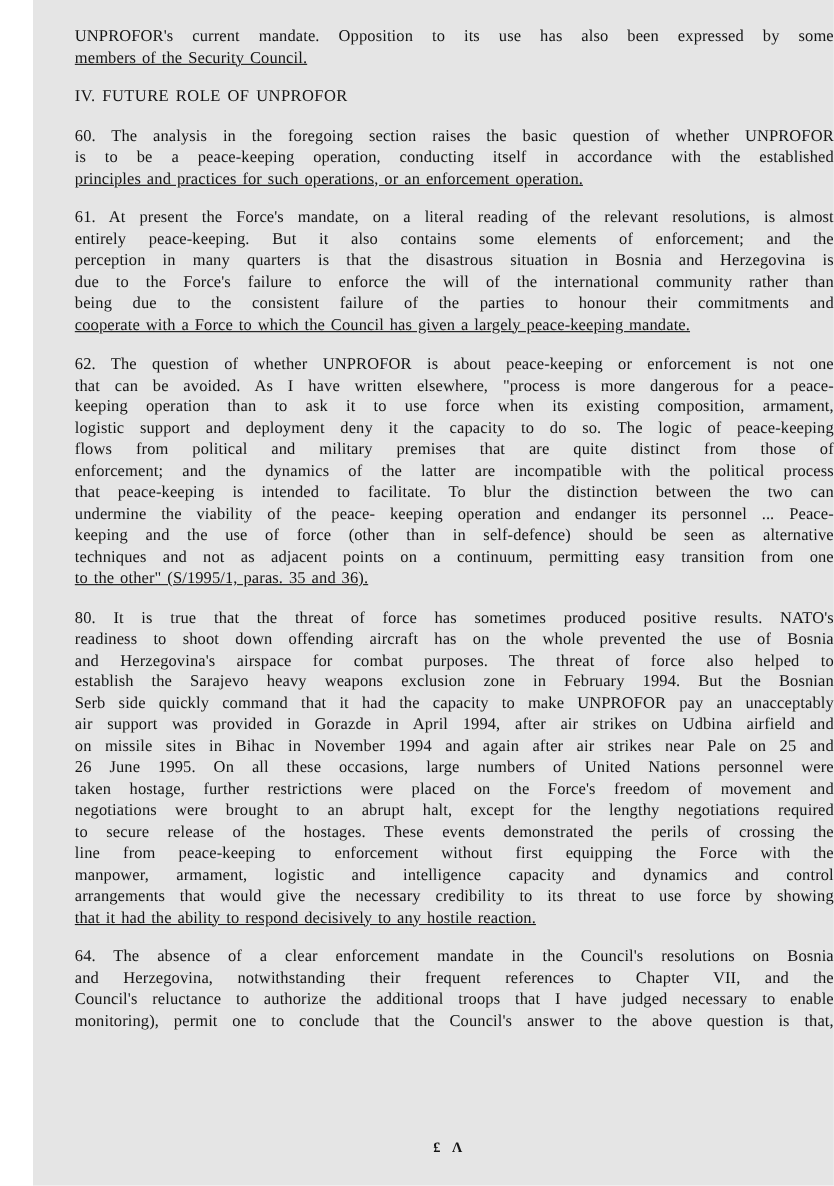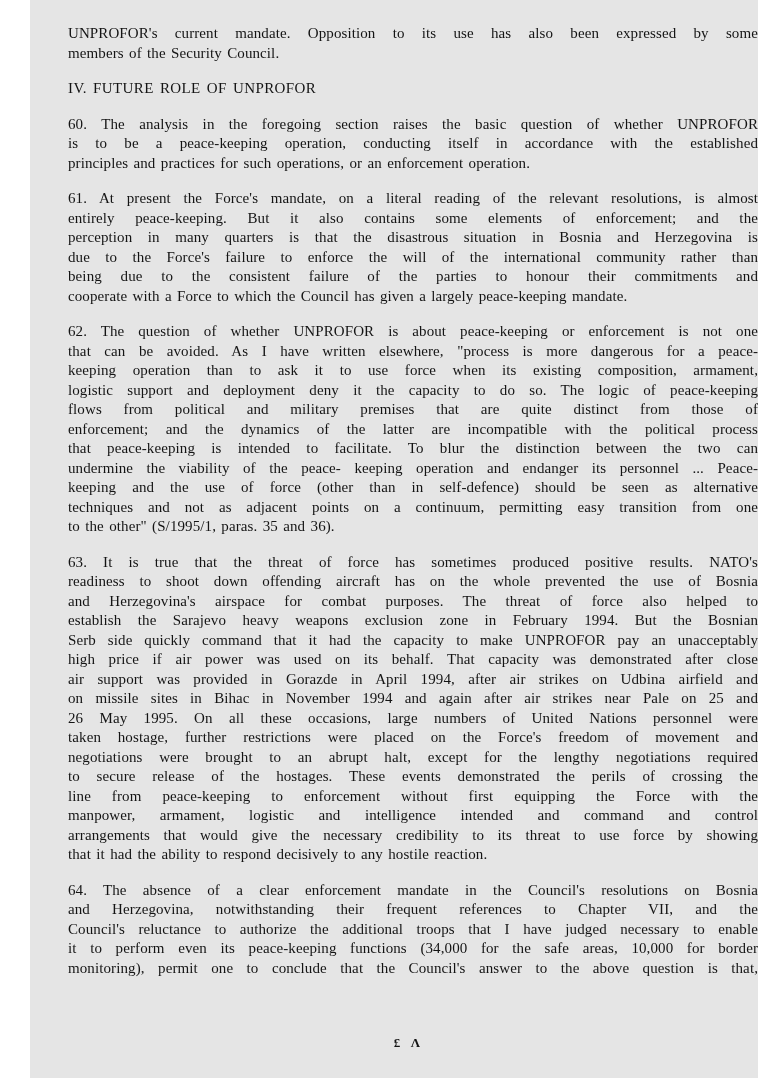--- a/index.html
+++ b/index.html
@@ -25,20 +25,21 @@
     margin: 0 0 16px 0;
   }
   .line {
     text-align: justify;
     text-align-last: justify;
     letter-spacing: 0.1px;
     word-spacing: 1.5px;
   }
   .line.last {
     text-align-last: left;
+    text-decoration: underline;
   }
   .heading {
     margin: 0 0 16px 0;
     letter-spacing: 0.4px;
     word-spacing: 2px;
   }
   .footer-mark {
     position: absolute;
     bottom: 26px;
     left: 0;
@@ -84,41 +85,39 @@
       <div class="line">flows from political and military premises that are quite distinct from those of</div>
       <div class="line">enforcement; and the dynamics of the latter are incompatible with the political process</div>
       <div class="line">that peace-keeping is intended to facilitate. To blur the distinction between the two can</div>
       <div class="line">undermine the viability of the peace- keeping operation and endanger its personnel ... Peace-</div>
       <div class="line">keeping and the use of force (other than in self-defence) should be seen as alternative</div>
       <div class="line">techniques and not as adjacent points on a continuum, permitting easy transition from one</div>
       <div class="line last">to the other" (S/1995/1, paras. 35 and 36).</div>
     </div>
 
   <div class="para">
-      <div class="line">63.  It is true that the threat of force has sometimes produced positive results. NATO's</div>
+      <div class="line">80.  It is true that the threat of force has sometimes produced positive results. NATO's</div>
       <div class="line">readiness to shoot down offending aircraft has on the whole prevented the use of Bosnia</div>
       <div class="line">and Herzegovina's airspace for combat purposes. The threat of force also helped to</div>
       <div class="line">establish the Sarajevo heavy weapons exclusion zone in February 1994. But the Bosnian</div>
       <div class="line">Serb side quickly command that it had the capacity to make UNPROFOR pay an unacceptably</div>
-      <div class="line">high price if air power was used on its behalf. That capacity was demonstrated after close</div>
       <div class="line">air support was provided in Gorazde in April 1994, after air strikes on Udbina airfield and</div>
       <div class="line">on missile sites in Bihac in November 1994 and again after air strikes near Pale on 25 and</div>
-      <div class="line">26 May 1995. On all these occasions, large numbers of United Nations personnel were</div>
+      <div class="line">26 June 1995. On all these occasions, large numbers of United Nations personnel were</div>
       <div class="line">taken hostage, further restrictions were placed on the Force's freedom of movement and</div>
       <div class="line">negotiations were brought to an abrupt halt, except for the lengthy negotiations required</div>
       <div class="line">to secure release of the hostages. These events demonstrated the perils of crossing the</div>
       <div class="line">line from peace-keeping to enforcement without first equipping the Force with the</div>
-      <div class="line">manpower, armament, logistic and intelligence intended and command and control</div>
+      <div class="line">manpower, armament, logistic and intelligence capacity and dynamics and control</div>
       <div class="line">arrangements that would give the necessary credibility to its threat to use force by showing</div>
       <div class="line last">that it had the ability to respond decisively to any hostile reaction.</div>
     </div>
 
   <div class="para">
       <div class="line">64.  The absence of a clear enforcement mandate in the Council's resolutions on Bosnia</div>
       <div class="line">and Herzegovina, notwithstanding their frequent references to Chapter VII, and the</div>
       <div class="line">Council's reluctance to authorize the additional troops that I have judged necessary to enable</div>
-      <div class="line">it to perform even its peace-keeping functions (34,000 for the safe areas, 10,000 for border</div>
       <div class="line">monitoring), permit one to conclude that the Council's answer to the above question is that,</div>
     </div>
 
   <div class="footer-mark">£ Λ</div>
 
 </div>
 
 </body></html>

